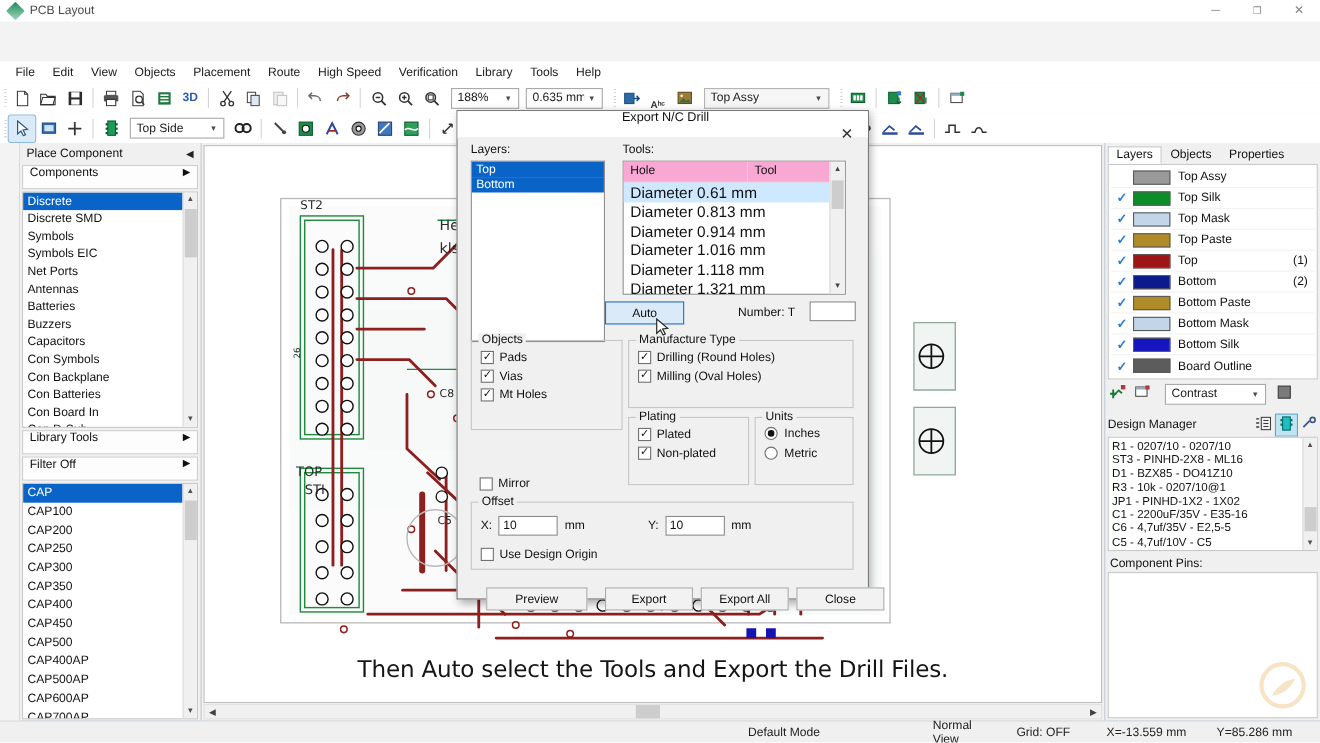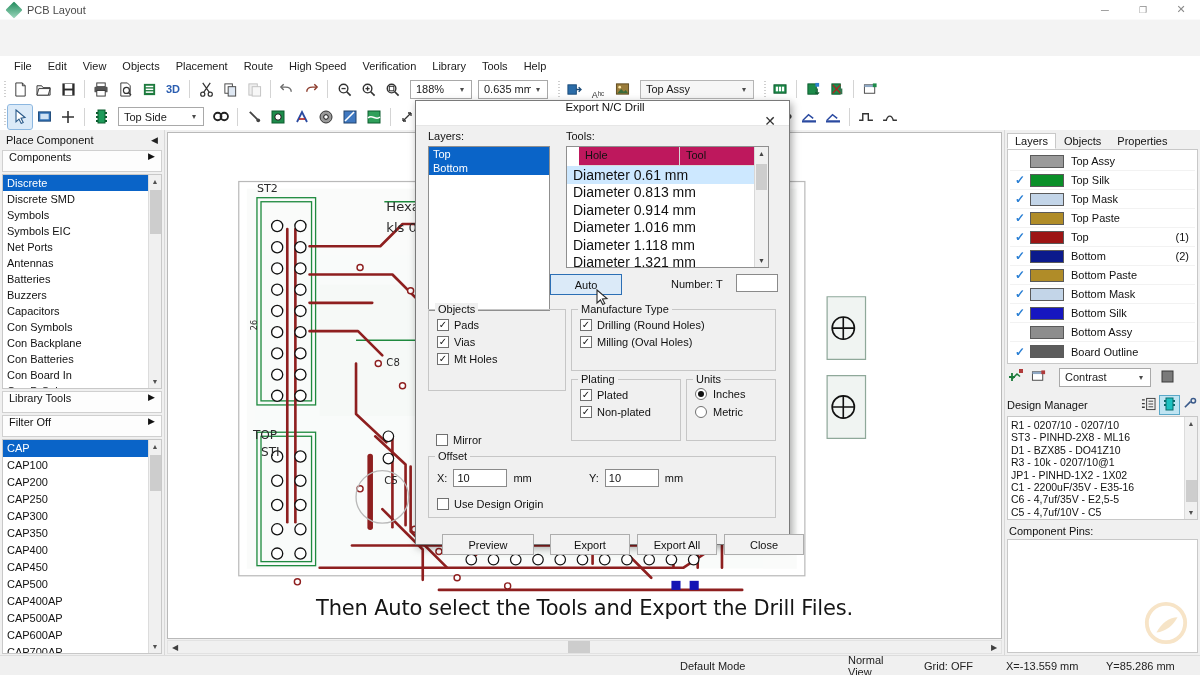--- a/index.html
+++ b/index.html
@@ -60,21 +60,21 @@
   .combo {
     height:19px; border:1px solid #a9a9a9; background:#fff; display:flex;
     align-items:center; padding:0 2px 0 5px; font-size:11px; color:#202020;
     position:relative;
   }
   .combo .cv { flex:1; white-space:nowrap; overflow:hidden; }
   .combo .arrow { width:14px; text-align:center; color:#4a4a4a; font-size:8px; }
   .combo.flat { border:1px solid #b5b5b5; background:#f6f6f6; }
 
   
-  .body { flex:1; display:flex; min-height:0; background:#0369a1; }
+  .body { flex:1; display:flex; min-height:0; background:#0369a1;margin-left:18px; }
 
   
   .leftpanel { width:165px; flex:0 0 165px; background:#f0f0f0; display:flex; flex-direction:column;
      border-right:1px solid #d8d8d8; }
   .panelhdr {
     height:19px; display:flex; align-items:center; padding:0 6px;
     background:#f0f0f0; font-size:11px; color:#111;
   }
   .panelhdr .caret { margin-left:auto; font-size:9px; color:#222; }
   .grpbar {
@@ -147,21 +147,21 @@
     display:flex; flex-direction:column; z-index:50;
   }
   .dlg-title { height:25px; display:flex; align-items:center; padding:0 4px 0 9px;
      background:#ffffff; border-bottom:1px solid #e6e6e6;flex-direction:column; }
   .dlg-title .t { font-size:11.5px; color:#111; }
   .dlg-title .x { margin-left:auto; width:30px; height:24px; display:flex; align-items:center;
      justify-content:center; font-size:14px; color:#333; }
   .dlg-body { flex:1; padding:6px 10px 8px 10px; position:relative; }
   .lbl { font-size:11px; color:#111; }
   .listwrap { background:#fff; border:1px solid #8f8f8f; }
-  .tools-header { display:flex; height:19px; background:#be185d; border-bottom:1px solid #d8d8d8;margin-left:12px; }
+  .tools-header { display:flex; height:19px; background:#f9a8d4; border-bottom:1px solid #d8d8d8; }
   .tools-header .th { font-size:11px; color:#111; padding:2px 0 0 6px; }
   .tools-row { height:17.5px; display:flex; font-size:14px; color:#111; align-items:center;}
   .tools-row.sel { background:#cde8ff; }
   .tools-row .hole { padding-left:6px; width:auto; }
   .gbox { border:1px solid #c6c6c6; position:absolute; }
   .gtitle { position:absolute; top:-7px; left:6px; background:#f0f0f0; padding:0 3px; font-size:11px; color:#111; }
   .cb { display:flex; align-items:center; gap:5px; font-size:11px; color:#111; height:17px; }
   .cb .box { width:12px; height:12px; border:1px solid #707070; background:#fff;
      display:flex; align-items:center; justify-content:center; color:#111; font-size:10px; line-height:1; }
   .rb { display:flex; align-items:center; gap:6px; font-size:11px; color:#111; height:18px; }
@@ -325,21 +325,21 @@
 
     <div class="tb-grip" style="margin-left:8px;"></div>
 
     <div class="tbtn">
       <svg width="16" height="15" viewBox="0 0 17 16">
           <rect x="2" y="3" width="9" height="10" fill="#2b6ca8" stroke="#1b4a77"></rect>
           <path d="M11 8h5M13.5 5.5L16 8l-2.5 2.5" stroke="#1b4a77" stroke-width="1.4" fill="none"></path>
         </svg>
     </div>
     <div class="tbtn">
-      <span style="font-size:9px;font-weight:normal;color:#333;margin-top:12px;">Aʰᶜ</span>
+      <span style="font-size:9px;font-weight:bold;color:#333;margin-top:12px;">Aʰᶜ</span>
     </div>
     <div class="tbtn">
       <svg width="15" height="14" viewBox="0 0 16 15">
           <rect x="1.5" y="2" width="13" height="11" fill="#9a7c3a" stroke="#5e4a1e"></rect>
           <circle cx="5" cy="5.5" r="1.4" fill="#ffe9a8"></circle>
           <path d="M2.5 12l4-4.5 3 3 2-2 2.5 3.5z" fill="#3a6b3a"></path>
         </svg>
     </div>
     <div class="combo flat" style="width:114px;margin-left:6px;">
       <div class="cv">Top Assy</div>
@@ -927,26 +927,20 @@
           <span class="sw" style="background:#c3d5e8"></span>
           <span class="lname">Bottom Mask</span>
           <span class="lnum"></span>
         </div>
         <div class="layerrow">
           <span class="chk">✓</span>
           <span class="sw" style="background:#1616c0"></span>
           <span class="lname">Bottom Silk</span>
           <span class="lnum"></span>
         </div>
-        <div class="layerrow">
-          <span class="chk"></span>
-          <span class="sw" style="background:#8d8d8d"></span>
-          <span class="lname">Bottom Assy</span>
-          <span class="lnum"></span>
-        </div>
         <div class="layerrow" style="border-bottom:none">
           <span class="chk">✓</span>
           <span class="sw" style="background:#5c5c5c"></span>
           <span class="lname">Board Outline</span>
           <span class="lnum"></span>
         </div>
       </div>
 
       <div class="layerfoot">
         <span>

